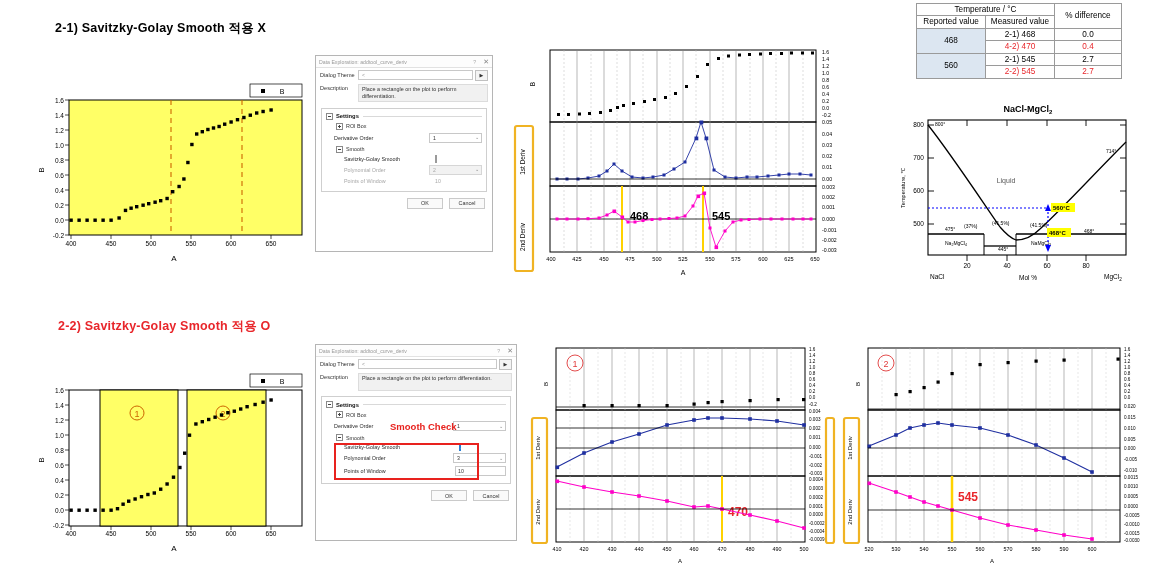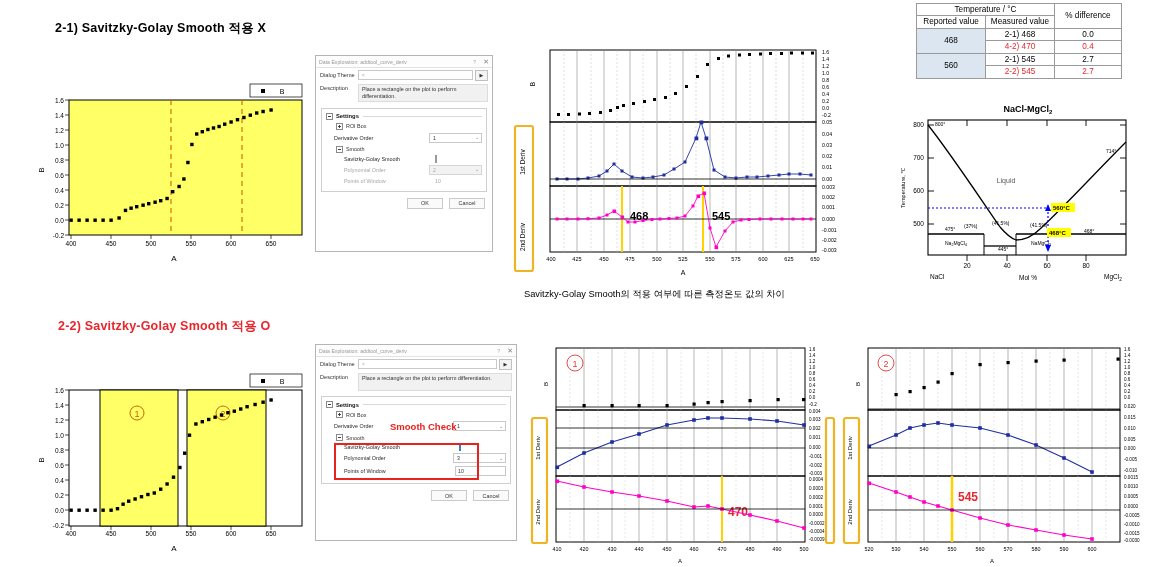--- a/index.html
+++ b/index.html
@@ -507,21 +507,20 @@
   <polygon points="160,104 163,111 157,111" fill="#0000ff"></polygon>
   <polygon points="160,152 163,145 157,145" fill="#0000ff"></polygon>
   <rect x="163" y="103" width="24" height="9" fill="#ffff00"></rect>
   <text x="165" y="110" font-size="6" font-weight="bold" class="axtxt">560°C</text>
   <rect x="159" y="128" width="24" height="9" fill="#ffff00"></rect>
   <text x="161" y="135" font-size="6" font-weight="bold" class="axtxt">468°C</text>
 </svg>
 </div>
 
 <div class="abs" style="left:524px;top:288px;width:340px;">
-  <div style="font-size:9.3px;line-height:1.5;">Savitzky-Golay Smooth의 적용 여부에 따른 측정온도 값의 차이</div>
   <div style="font-size:9.3px;line-height:1.55;padding-left:14px;">
   </div>
 </div>
 
 <div class="abs ttl red" style="left:58px;top:318px;">2-2) Savitzky-Golay  Smooth 적용 O</div>
 
 <div class="abs" style="left:14px;top:338px;">
 <svg width="300" height="230" viewBox="0 0 300 230">
   <g>
     <rect x="236" y="36" width="52" height="13" fill="#fff" stroke="#000" stroke-width=".7"></rect>

